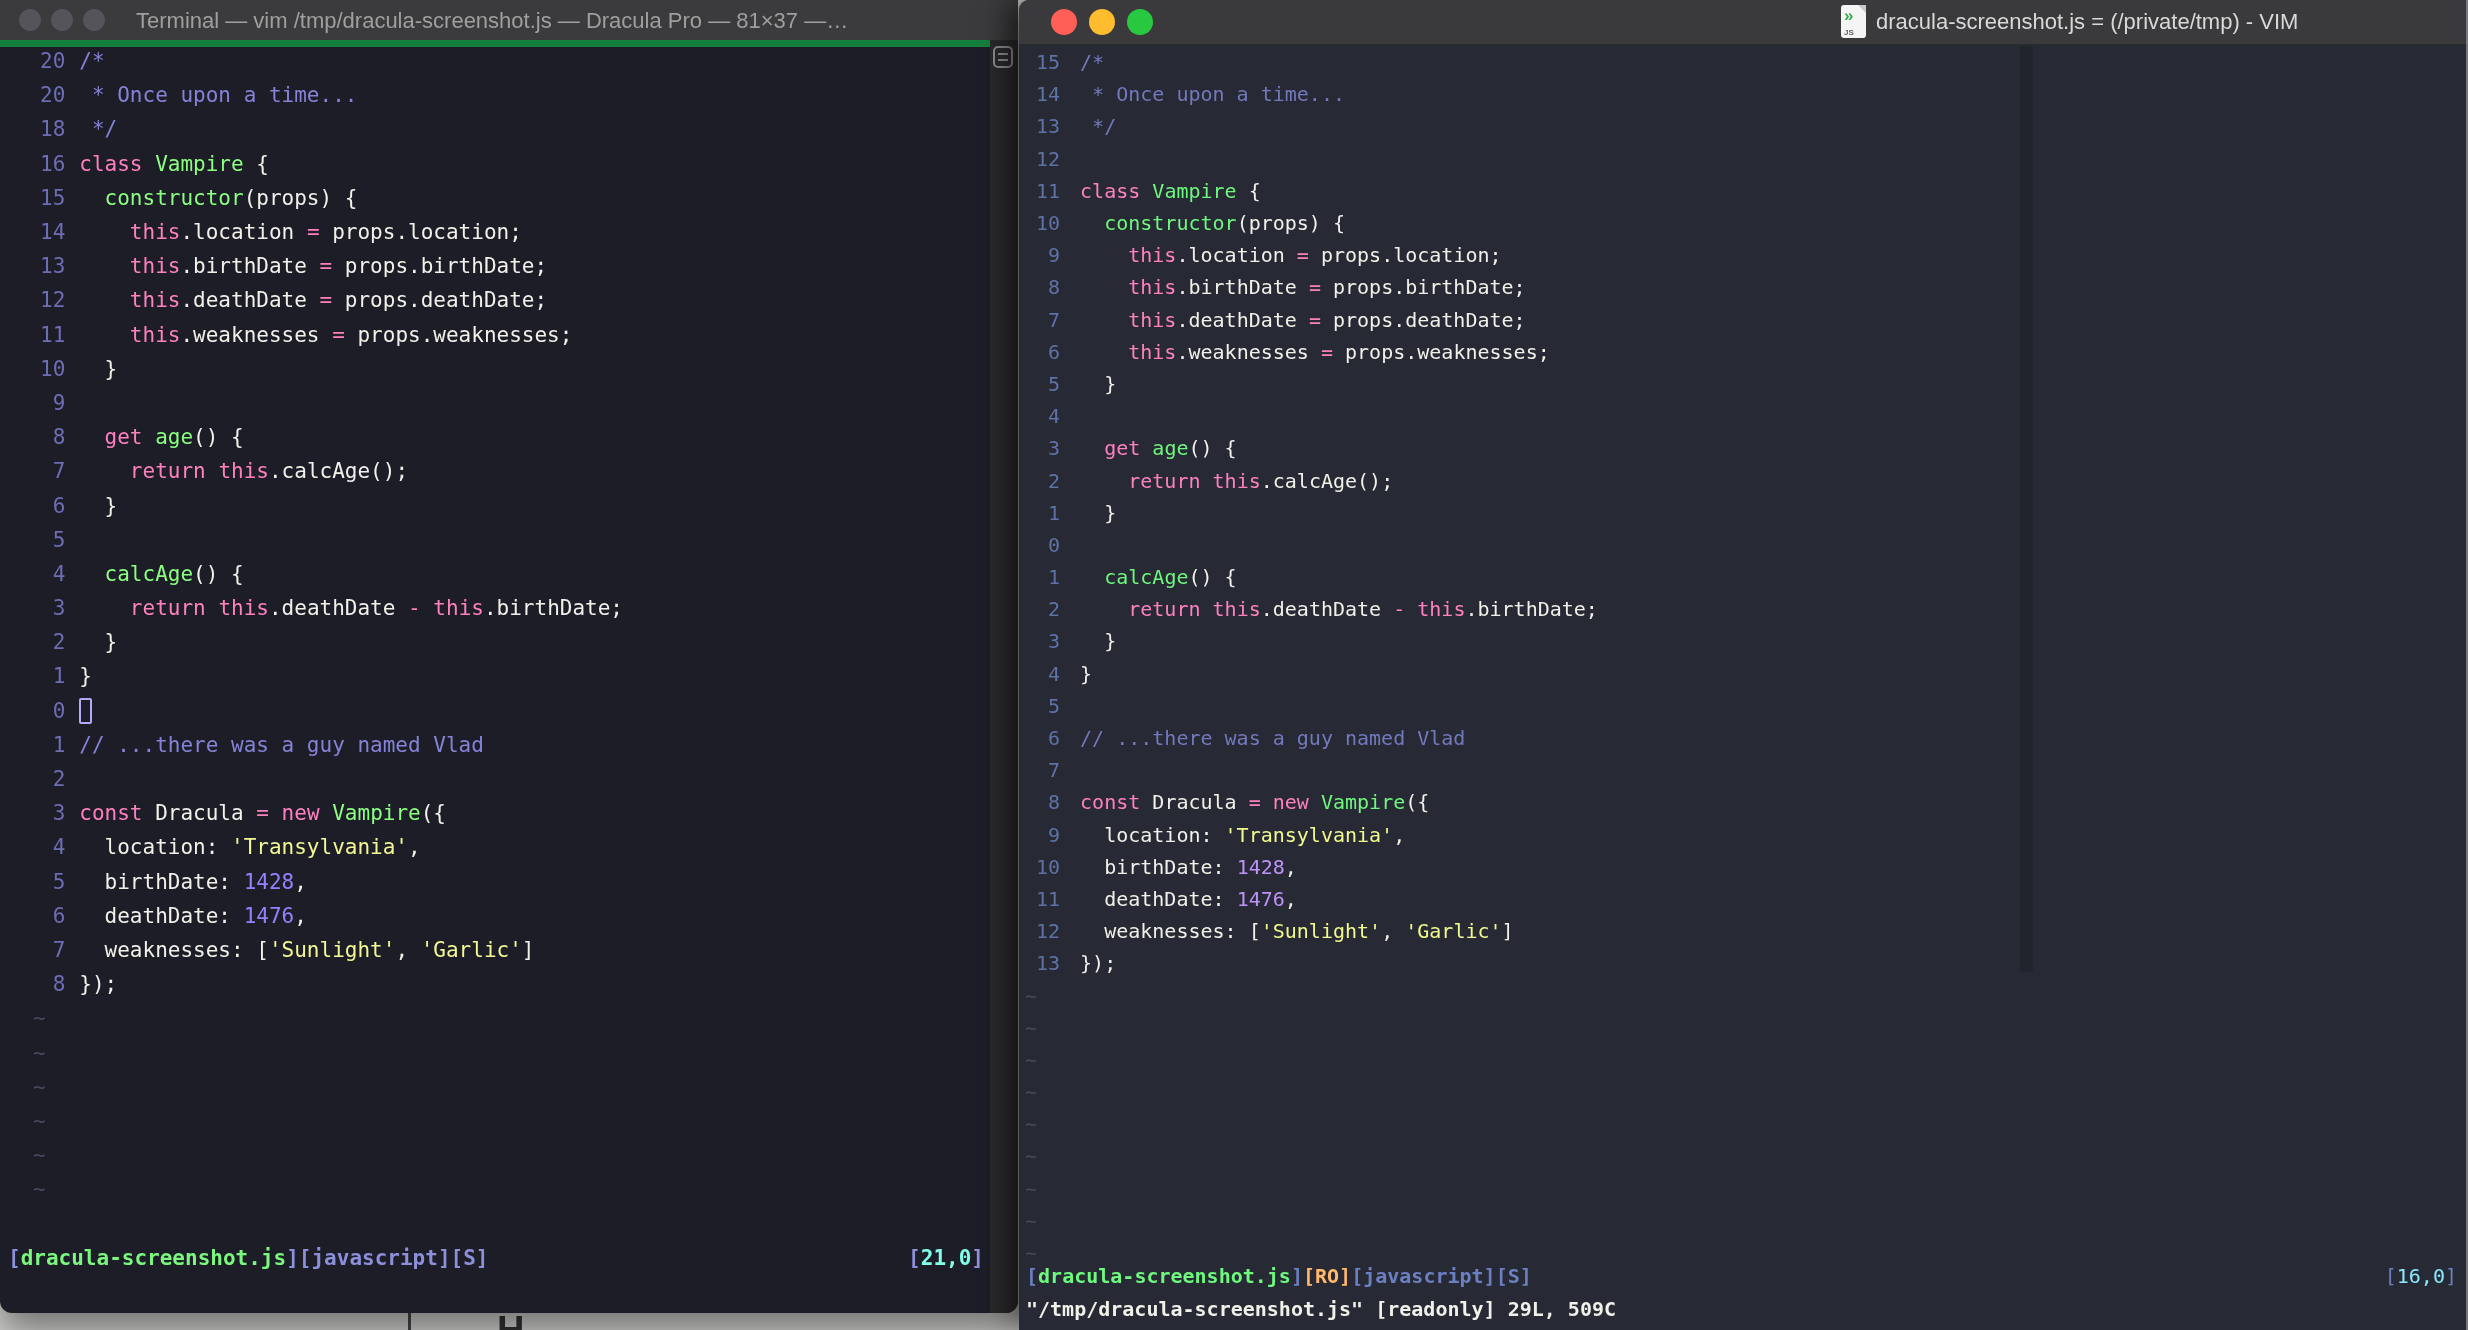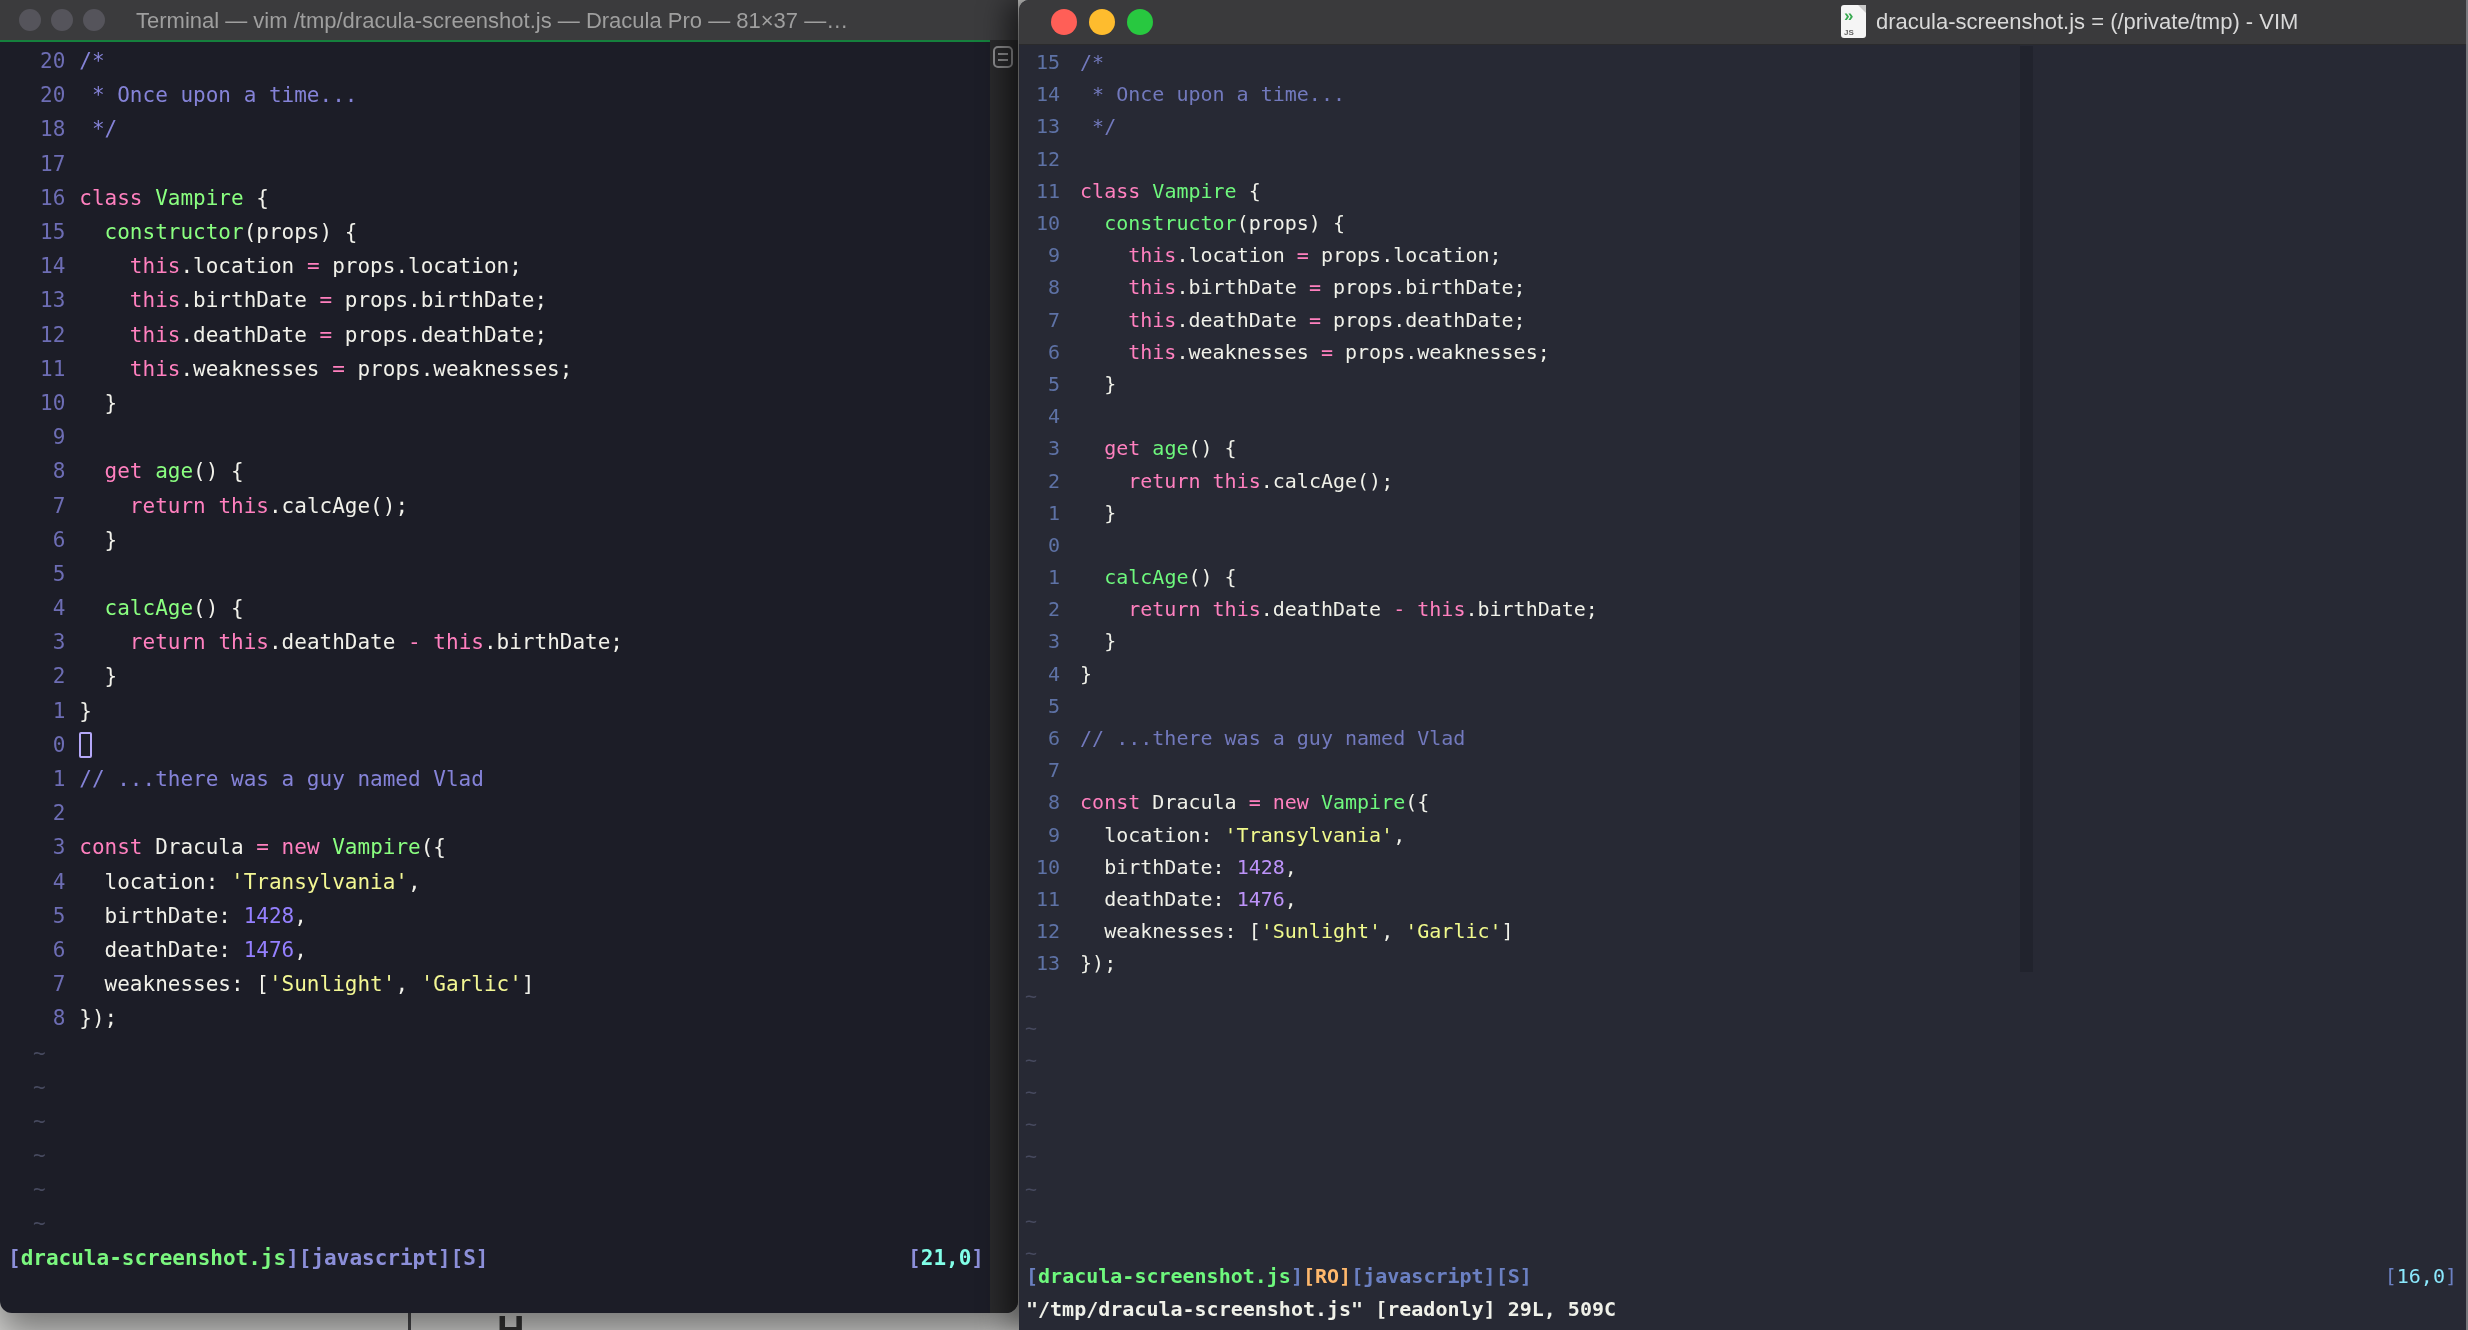--- a/index.html
+++ b/index.html
@@ -19,21 +19,21 @@
   .wtitle{position:absolute;white-space:nowrap;overflow:hidden;text-overflow:ellipsis;}
 
   
   .win-left{
     left:0;top:0;width:1018px;height:1313px;background:#1c1d27;
     border-radius:0 0 12px 12px;box-shadow:0 18px 36px rgba(0,0,0,.45);
     --fg:#f1f1ea;--pink:#ff80bf;--green:#8aff80;--yellow:#f3f794;--purple:#9580ff;
     --comment:#8583d8;--lnr:#6d6db4;--tilde:#474a5f;
     --stbr:#8c8fd9;--stfn:#7bf77f;--stcy:#82ffe8;
   }
-  .win-left .titlebar{height:40px;background:#3b3b3d;border-bottom:2px solid #15803d;}
+  .win-left .titlebar{height:40px;background:#3b3b3d;border-bottom:7px solid #15803d;}
   .win-left .light{width:22px;height:22px;top:9px;}
   .win-left .l1{left:19px;} .win-left .l2{left:51px;} .win-left .l3{left:83px;}
   .win-left .wtitle{left:136px;right:12px;top:8px;font-size:22px;color:#9f9f9f;}
   .term-scroll{
     position:absolute;top:40px;right:0;bottom:0;width:28px;background:#2a2a2c;
     border-radius:0 0 10px 0;
   }
   .split-btn{
     position:absolute;top:6px;left:3px;width:20px;height:22px;
     border:2px solid #8d8d8f;border-radius:5px;box-sizing:border-box;
@@ -105,21 +105,20 @@
     <span class="light l1" style="background: rgb(85, 84, 91);"></span>
     <span class="light l2" style="background: rgb(85, 84, 91);"></span>
     <span class="light l3" style="background: rgb(85, 84, 91);"></span>
     <span class="wtitle">Terminal — vim /tmp/dracula-screenshot.js — Dracula Pro — 81×37 —…</span>
   </div>
 
   <div class="code">
       <div class="row"><span class="gut">20</span><span class="tk-c">/*</span></div>
       <div class="row"><span class="gut">20</span><span class="tk-c"> * Once upon a time...</span></div>
       <div class="row"><span class="gut">18</span><span class="tk-c"> */</span></div>
-      <div class="row"><span class="gut">17</span></div>
       <div class="row"><span class="gut">16</span><span class="tk-k">class</span><span class="tk-p"> </span><span class="tk-f">Vampire</span><span class="tk-p"> {</span></div>
       <div class="row"><span class="gut">15</span><span class="tk-p">  </span><span class="tk-f">constructor</span><span class="tk-p">(props) {</span></div>
       <div class="row"><span class="gut">14</span><span class="tk-p">    </span><span class="tk-k">this</span><span class="tk-p">.location </span><span class="tk-k">=</span><span class="tk-p"> props.location;</span></div>
       <div class="row"><span class="gut">13</span><span class="tk-p">    </span><span class="tk-k">this</span><span class="tk-p">.birthDate </span><span class="tk-k">=</span><span class="tk-p"> props.birthDate;</span></div>
       <div class="row"><span class="gut">12</span><span class="tk-p">    </span><span class="tk-k">this</span><span class="tk-p">.deathDate </span><span class="tk-k">=</span><span class="tk-p"> props.deathDate;</span></div>
       <div class="row"><span class="gut">11</span><span class="tk-p">    </span><span class="tk-k">this</span><span class="tk-p">.weaknesses </span><span class="tk-k">=</span><span class="tk-p"> props.weaknesses;</span></div>
       <div class="row"><span class="gut">10</span><span class="tk-p">  }</span></div>
       <div class="row"><span class="gut">9</span></div>
       <div class="row"><span class="gut">8</span><span class="tk-p">  </span><span class="tk-k">get</span><span class="tk-p"> </span><span class="tk-f">age</span><span class="tk-p">() {</span></div>
       <div class="row"><span class="gut">7</span><span class="tk-p">    </span><span class="tk-k">return</span><span class="tk-p"> </span><span class="tk-k">this</span><span class="tk-p">.calcAge();</span></div>

